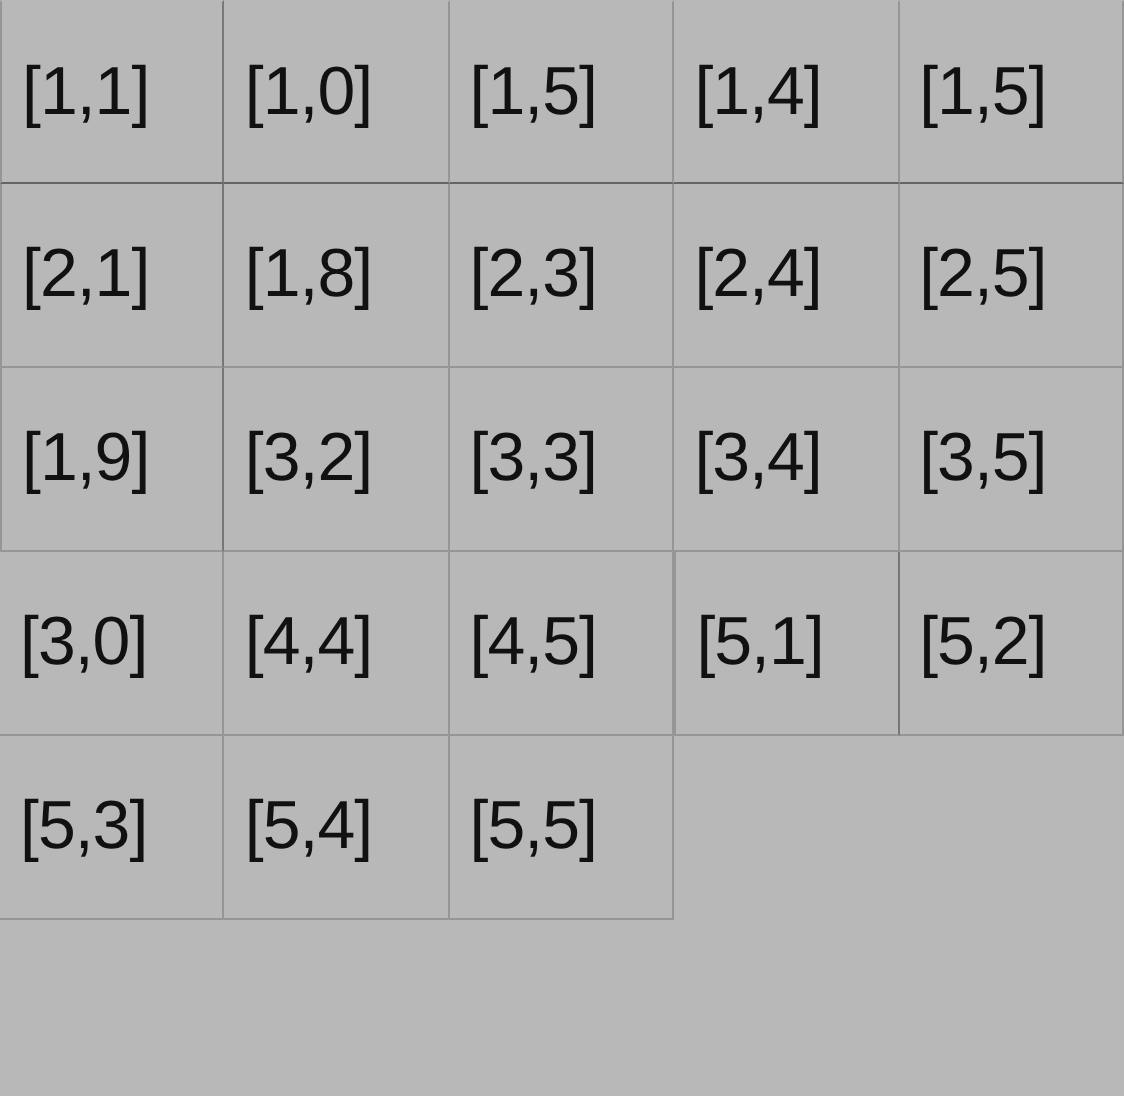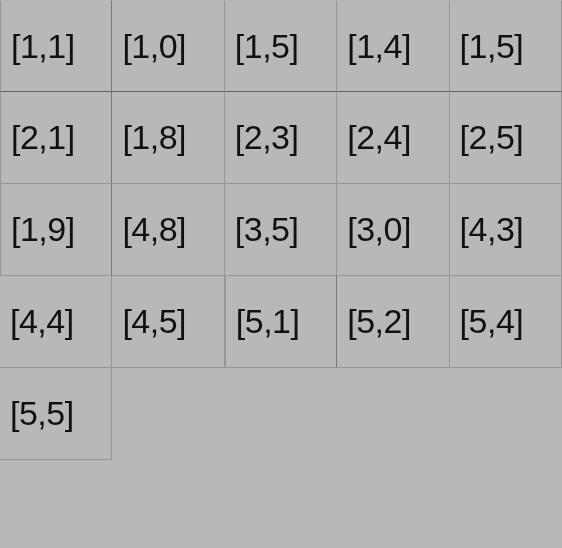--- a/index.html
+++ b/index.html
@@ -49,25 +49,27 @@
   <div class="cell row-first row-1">[1,4]</div>
   <div class="cell row-first row-1">[1,5]</div>
 
   <div class="cell col-first col-1">[2,1]</div>
   <div class="cell">[1,8]</div>
   <div class="cell">[2,3]</div>
   <div class="cell">[2,4]</div>
   <div class="cell">[2,5]</div>
 
   <div class="cell col-first col-1">[1,9]</div>
-  <div class="cell">[4,8]</div>
+  <div class="cell">[3,2]</div>
+  <div class="cell">[3,3]</div>
+  <div class="cell">[3,4]</div>
   <div class="cell">[3,5]</div>
 
   <div class="cell">[3,0]</div>
-  <div class="cell">[4,3]</div>
   <div class="cell">[4,4]</div>
   <div class="cell">[4,5]</div>
 
   <div class="cell col-first col-1">[5,1]</div>
   <div class="cell">[5,2]</div>
+  <div class="cell">[5,3]</div>
   <div class="cell">[5,4]</div>
   <div class="cell">[5,5]</div>
 </div>
 
 </body></html>

